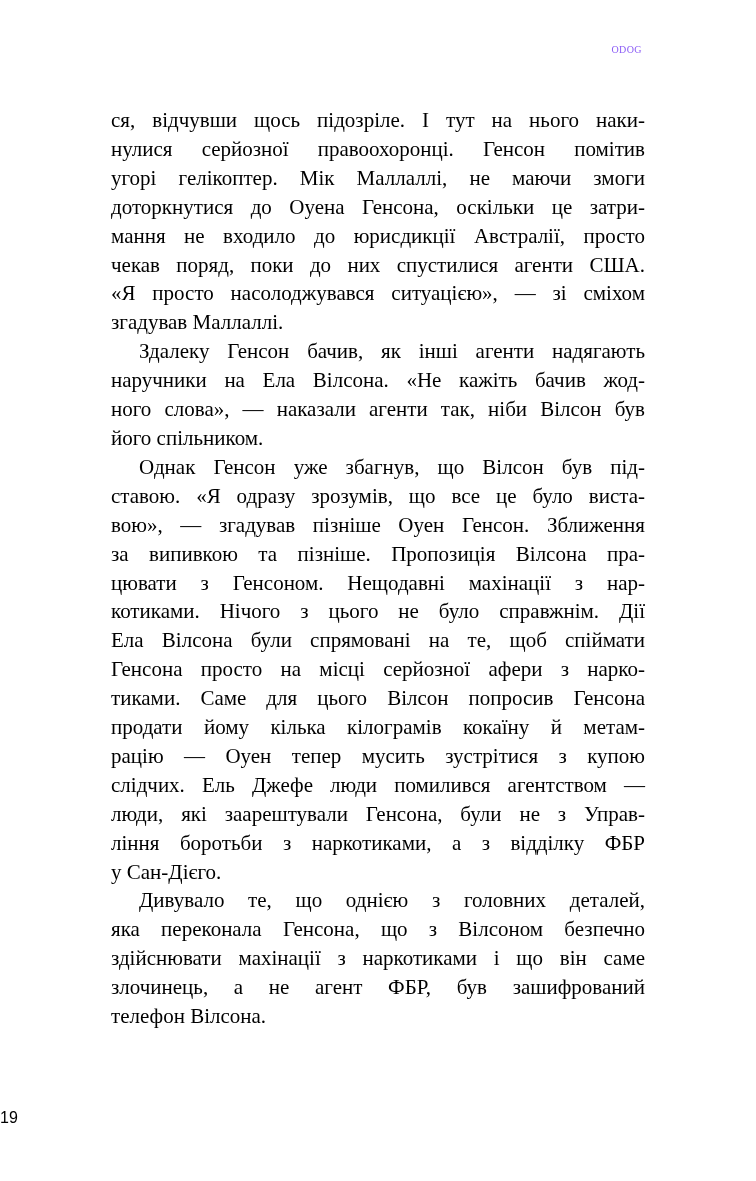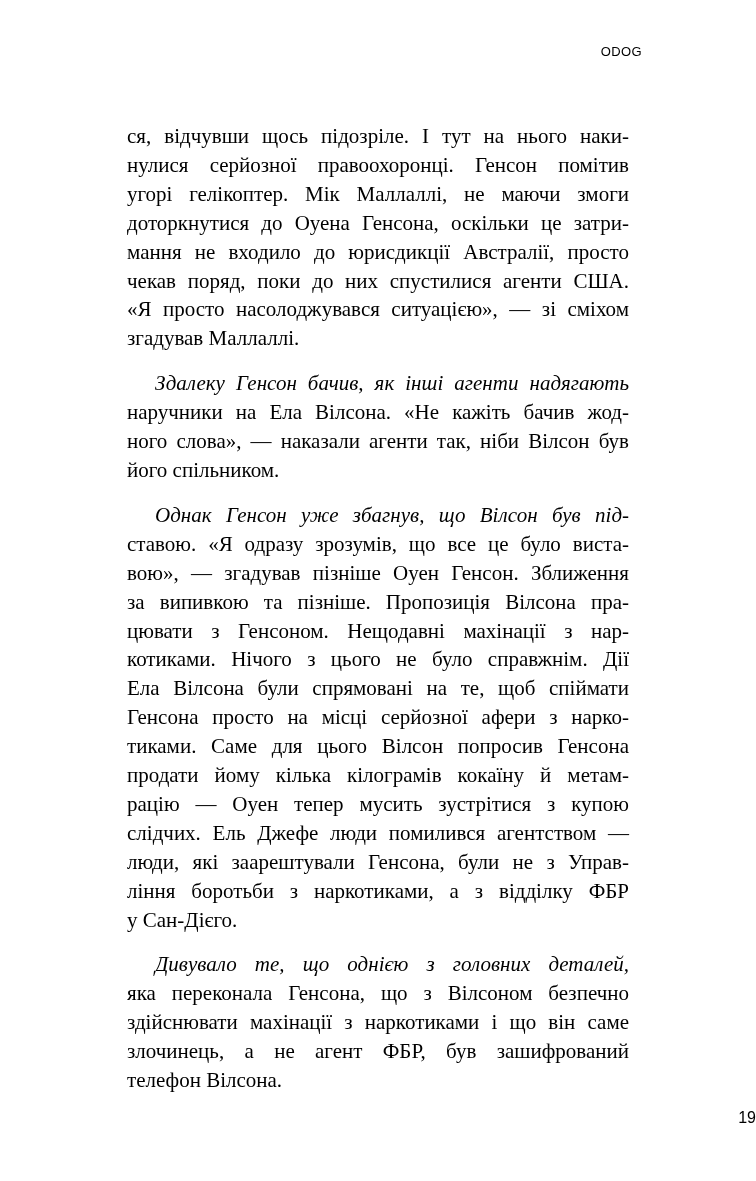--- a/index.html
+++ b/index.html
@@ -13,56 +13,55 @@
     height: 1181px;
     background: #ffffff;
     color: #000000;
     font-family: "Liberation Serif", serif;
     overflow: hidden;
   }
   .running-header {
     position: absolute;
     top: 44px;
     right: 114px;
-    font-family: Liberation Sans, sans-serif;
-    font-size: 13px;
+    font-family: Liberation Serif, serif;
+    font-size: 10px;
     letter-spacing: 0.4px;
-    color: #000000;
+    color: #8b5cf6;
   }
   .page-body {
     position: absolute;
     top: 106px;
     left: 111px;
     width: 534px;
     font-size: 21px;
     line-height: 28.9px;
     color: #000000;
   }
   .paragraph {
-    margin: 16px;
+    margin: 0;
   }
   .line {
     text-align: justify;
     text-align-last: justify;
     white-space: normal;
   }
   .line.last {
     text-align-last: left;
     font-family: Liberation Serif, serif;
   }
   .line.indent {
     text-indent: 28px;
-    font-style: italic;
   }
   .page-number {
     position: absolute;
     top: 1109px;
     left: 0;
     width: 756px;
-    text-align: right;
+    text-align: left;
     font-family: "Liberation Sans", sans-serif;
     font-size: 16px;
     color: #000000;
   }
 </style>
 </head>
 <body>
 
 <div class="page">
   <div class="running-header">ODOG</div>

